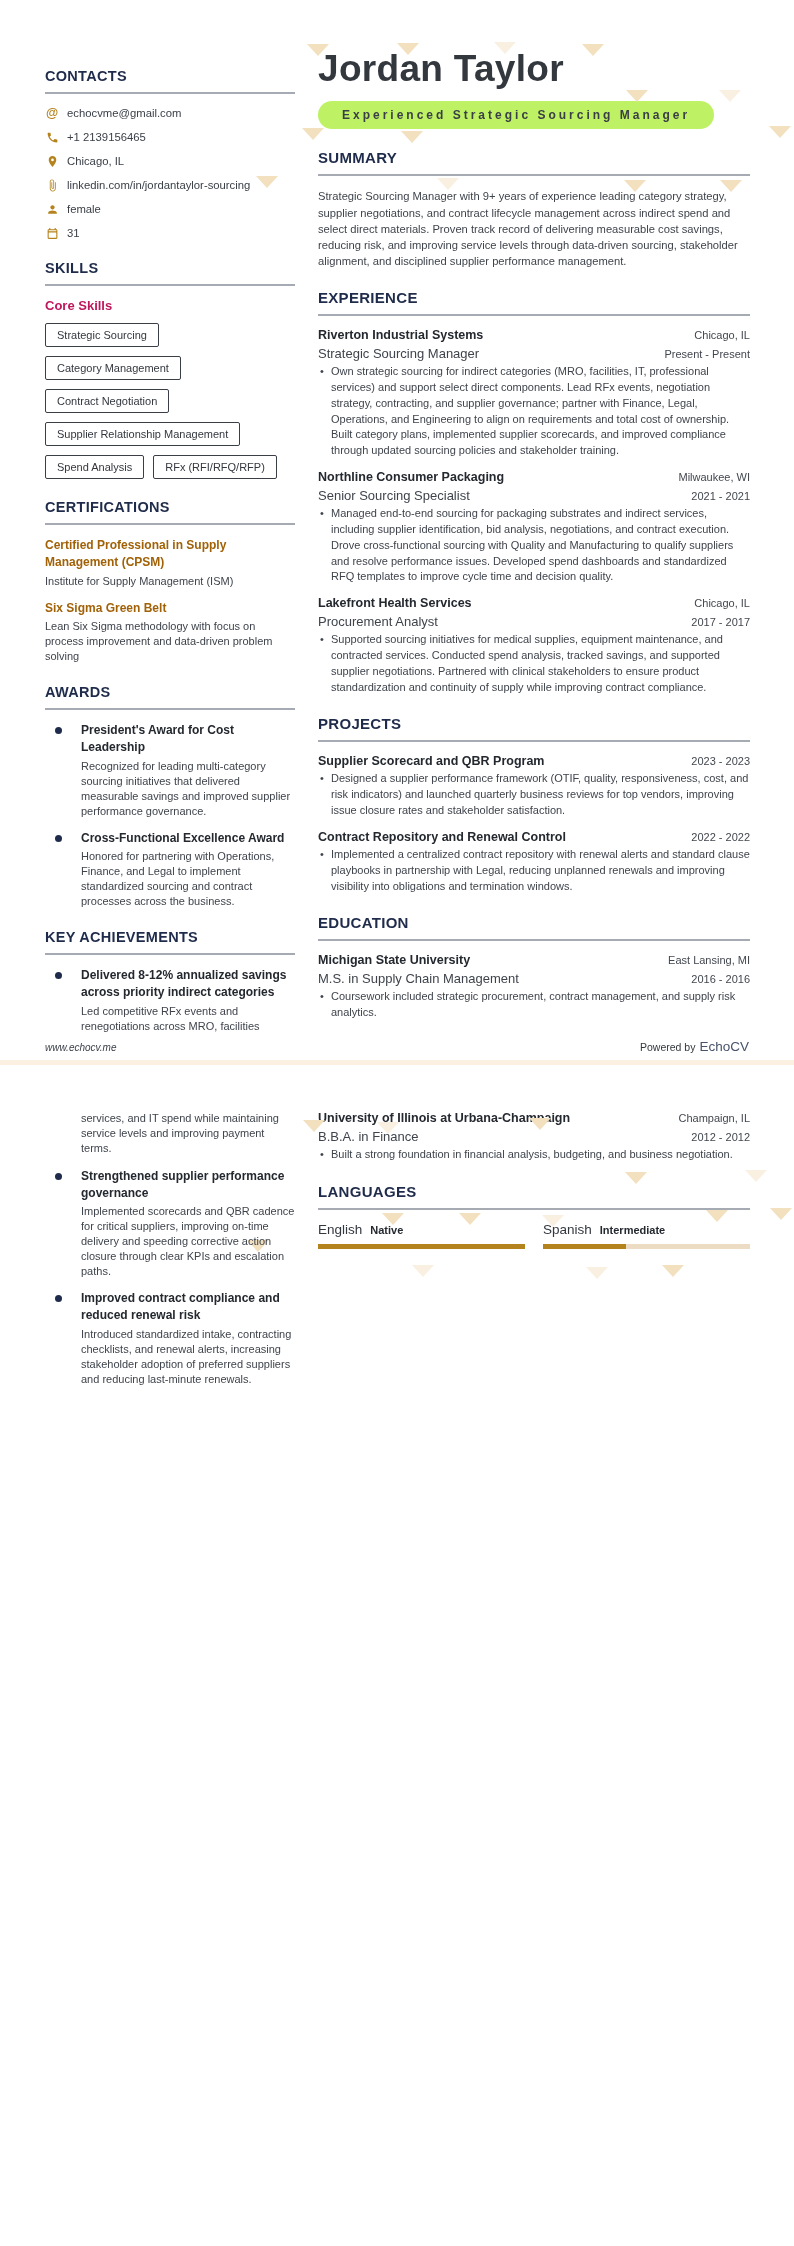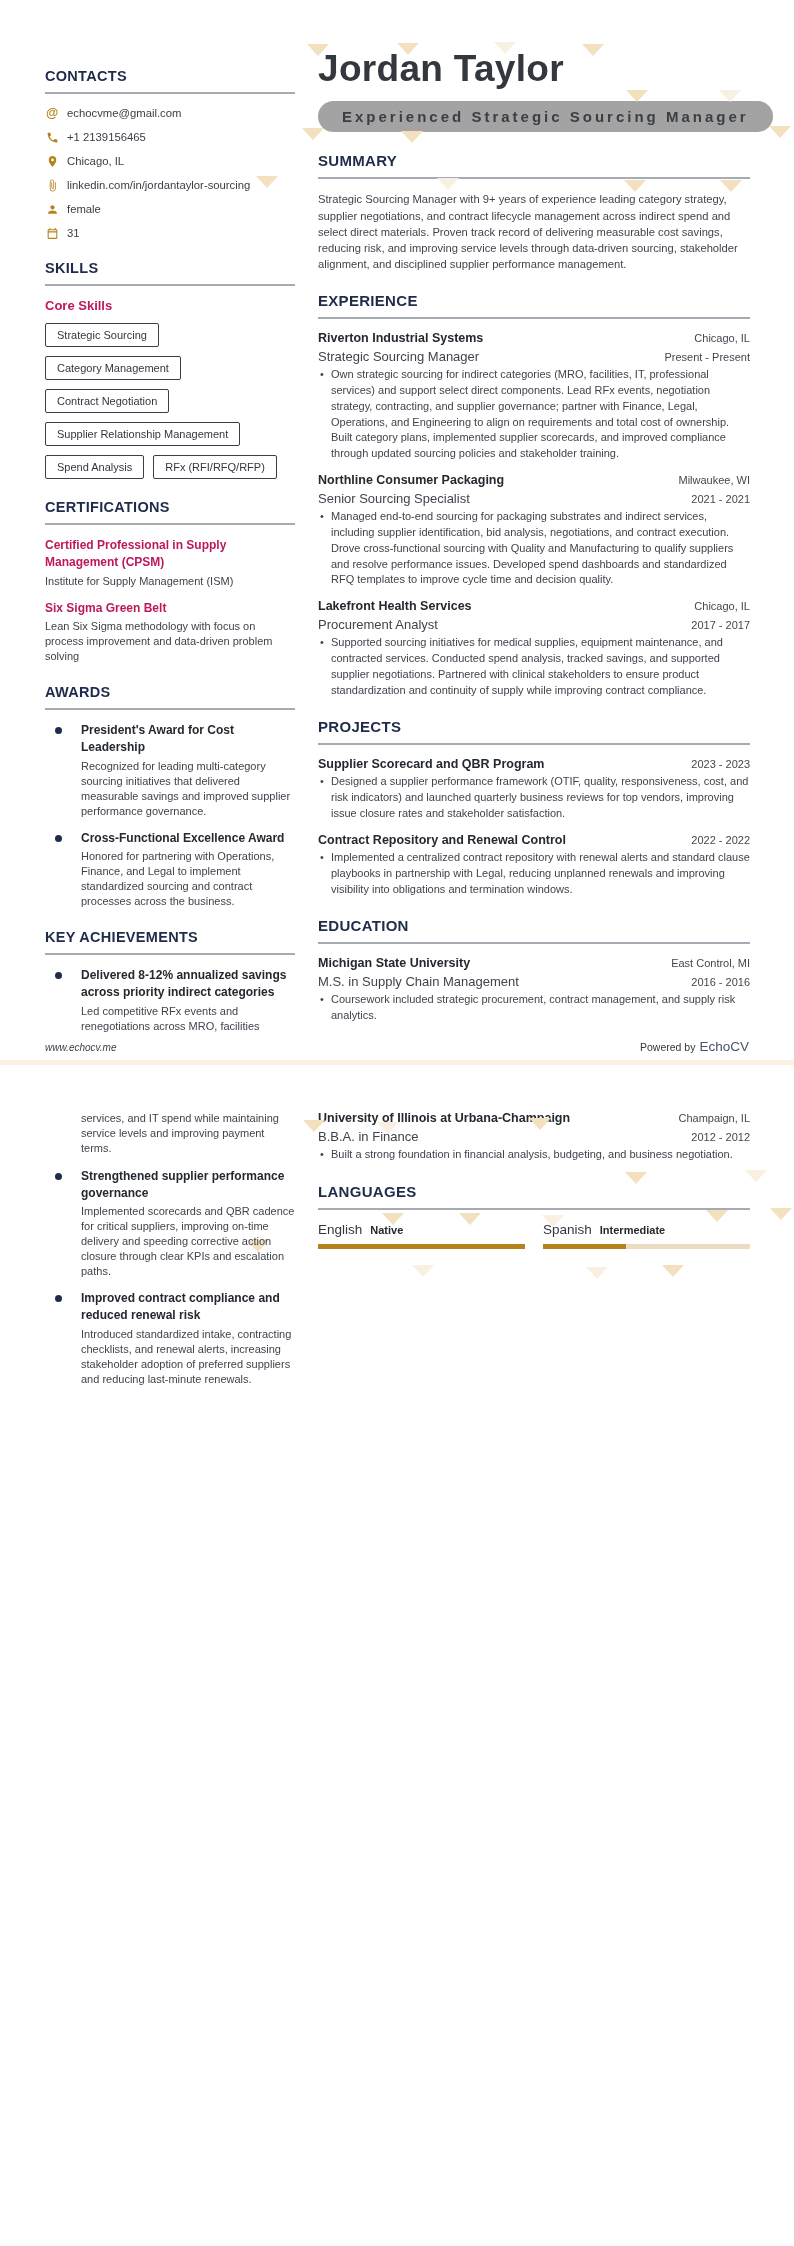--- a/index.html
+++ b/index.html
@@ -10,21 +10,21 @@
   .cols { display:flex; }
   .left  { width:250px; margin-left:45px; flex:none; }
   .right { width:432px; margin-left:23px; flex:none; }
   .page-1 .left  { padding-top:68px; }
   .page-1 .right { padding-top:48px; }
   .page-2 .left  { padding-top:46px; }
   .page-2 .right { padding-top:46px; }
 
   
   .name { margin:0; font-size:37px; font-weight:600; color:#33383F; letter-spacing:.3px; line-height:1.12; }
-  .badge { display:inline-block; margin-top:12px; background:#a3a3a3; color:#3A3E45; font-size:15px;
+  .badge { display:inline-block; margin-top:12px; background:#bef264; color:#3A3E45; font-size:12px;
            font-weight:600; letter-spacing:3px; padding:7px 24px; border-radius:16px; white-space:nowrap; }
 
   
   .sec { margin-top:20px; }
   .sec-h { margin:0; font-size:15px; font-weight:700; color:#1F2B4A; letter-spacing:.3px; }
   .l-h   { margin:0; font-size:14.5px; font-weight:700; color:#1F2B4A; letter-spacing:.3px; }
   .rule { height:2px; background:#A6ABB3; margin-top:8px; margin-bottom:12px; }
 
   .summary-text { margin:0; font-size:11.2px; line-height:1.44; color:#3F444C; }
 
@@ -42,21 +42,21 @@
   
   .contact-list { list-style:none; margin:0; padding:0; }
   .contact-item { display:flex; align-items:center; gap:8px; margin-bottom:10px; font-size:11.3px; color:#3B4048; }
   .c-icon { width:14px; height:14px; flex:none; display:flex; align-items:center; justify-content:center;
             color:#B5831D; font-weight:700; font-size:12.5px; }
   .c-icon svg { width:13px; height:13px; fill:#B5831D; }
   .group-label { margin:0 0 10px; font-size:13px; font-weight:700; color:#be185d; }
   .chips { display:flex; flex-wrap:wrap; gap:9px; }
   .chip { border:1px solid #3A3E46; border-radius:2px; padding:5px 11px; font-size:11px; color:#33373E; background:#fff; }
   .cert-item { margin-bottom:11px; }
-  .cert-title { margin:0; font-size:12px; font-weight:700; color:#be185d; line-height:1.4; }
+  .cert-title { margin:0; font-size:12px; font-weight:700; color:#a16207; line-height:1.4; }
   .cert-desc { margin:3px 0 0; font-size:11px; color:#3F444C; line-height:1.36; }
   .li-item { position:relative; padding-left:36px; margin-bottom:11px; }
   .li-item::before { content:""; position:absolute; left:10px; top:5px; width:7px; height:7px; border-radius:50%; background:#1F2B4A; }
   .li-title { margin:0; font-size:12px; font-weight:700; color:#24282F; line-height:1.4; }
   .li-desc { margin:3px 0 0; font-size:11px; color:#3F444C; line-height:1.36; }
   .ka-cont { margin:0 0 12px 36px; font-size:11px; color:#3F444C; line-height:1.36; }
 
   
   .langs { display:flex; gap:18px; }
   .lang { flex:1; }
@@ -273,21 +273,21 @@
           </div>
         </section>
 
         <section class="sec">
           <h2 class="sec-h">EDUCATION</h2>
           <div class="rule"></div>
 
           <div class="entry">
             <div class="erow">
               <span class="company">Michigan State University</span>
-              <span class="loc">East Control, MI</span>
+              <span class="loc">East Lansing, MI</span>
             </div>
             <div class="erow erow2">
               <span class="role">M.S. in Supply Chain Management</span>
               <span class="dates">2016 - 2016</span>
             </div>
             <p class="bullet">Coursework included strategic procurement, contract management, and supply risk analytics.</p>
           </div>
         </section>
       </main>
     </div>

